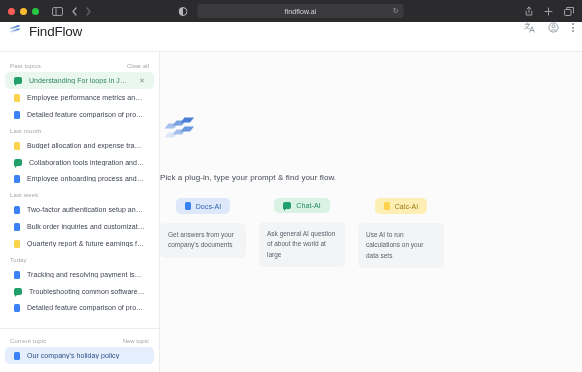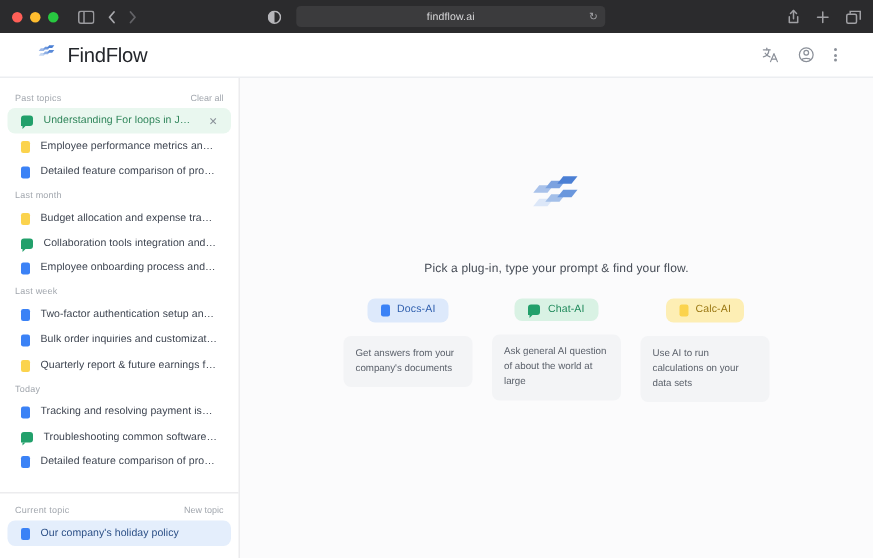--- a/index.html
+++ b/index.html
@@ -33,22 +33,22 @@
     width: 206px; height: 14px; background: #3b3b3d; border-radius: 3px;
     display: flex; align-items: center; justify-content: center; position: relative;
   }
   .urlbar .url-text { color: #d8d8da; font-size: 7px; letter-spacing: .1px; }
   .urlbar .reload { position: absolute; right: 5px; color: #a0a0a4; font-size: 7px; }
 
   .chrome-icons-right { margin-left: auto; display: flex; align-items: center; gap: 11px; }
 
   
   .app-header {
-    height: 30px; background: #fff; display: flex; align-items: center;
-    padding: 0 24px; flex: 0 0 30px; border-bottom: 1px solid #eceef1;
+    height: 30px; background: #fff; display: flex; align-items: flex-start;
+    padding: 0 8px; flex: 0 0 30px; border-bottom: 1px solid #eceef1;
   }
   .brand { display: flex; align-items: center; gap: 6px; }
   .brand-name { font-size: 13.5px; color: #23262b; letter-spacing: -.2px; }
   .header-actions { margin-left: auto; display: flex; align-items: center; gap: 13px; color: #8b9099; }
   .header-actions svg { display: block; }
   .kebab { display: flex; flex-direction: column; gap: 1.5px; align-items: center; }
   .kebab i { width: 2px; height: 2px; background: #8b9099; border-radius: 50%; display: block; }
 
   
   .body { flex: 1; display: flex; min-height: 0; }
@@ -89,21 +89,21 @@
   .chat-ic::after {
     content: ""; position: absolute; left: 1px; bottom: -2px; width: 0; height: 0;
     border-left: 2px solid #22a06b; border-bottom: 2px solid transparent;
   }
 
   .sidebar-footer { border-top: 1px solid #ececee; padding: 4px 0 8px 0; }
 
   
   .main {
     flex: 1; background: #fbfbfc; display: flex; flex-direction: column;
-    align-items: center; justify-content: center; min-width: 0; padding-bottom: 41px;
+    align-items: flex-start; justify-content: center; min-width: 0; padding-bottom: 41px;
   }
   .hero-logo { margin-bottom: 22px; }
   .tagline { font-size: 8px; color: #454b55; margin-bottom: 16px; letter-spacing: .1px; }
 
   .plugins { display: flex; gap: 13px; }
   .plugin { width: 86px; display: flex; flex-direction: column; align-items: center; }
   .plugin-pill {
     display: inline-flex; align-items: center; gap: 5px; padding: 4px 9px;
     border-radius: 5px; cursor: pointer;
   }

